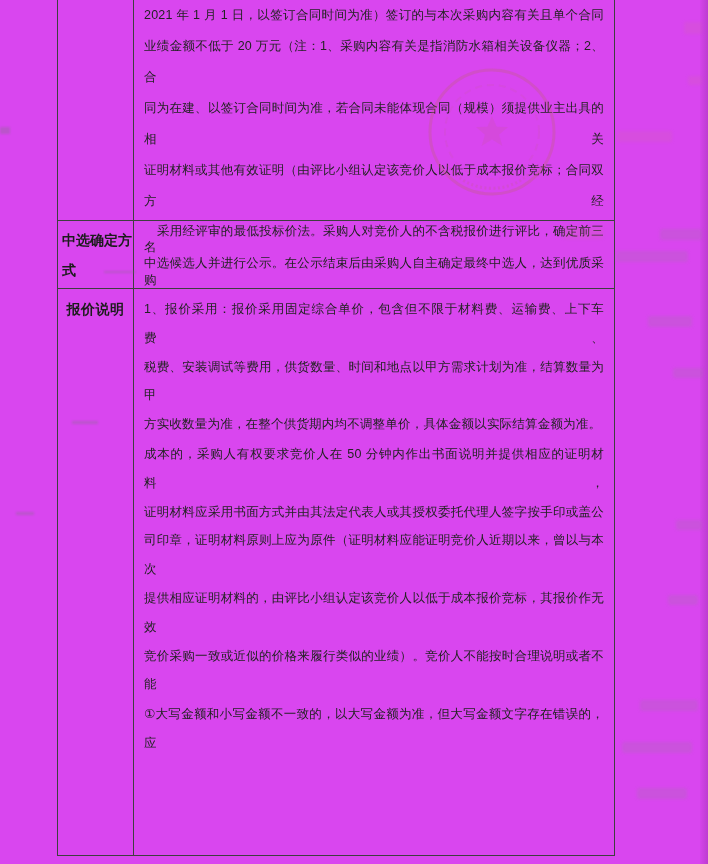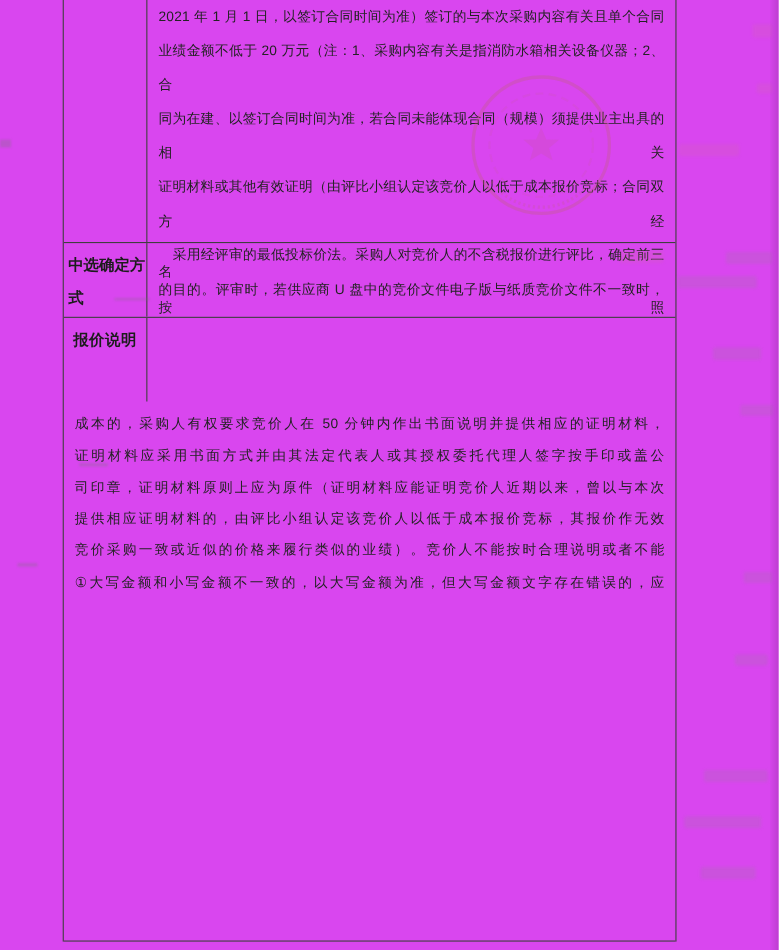--- a/index.html
+++ b/index.html
@@ -19,21 +19,21 @@
   }
   
   .tbl{
     position:absolute;left:57px;top:-2px;width:556px;
     border-left:1.5px solid #3f3f3f;border-right:1.5px solid #3f3f3f;
     color:#232323;
   }
   .row{display:flex;border-bottom:1.5px solid #3f3f3f;overflow:hidden;}
   .r1{height:222px;}
   .r2{height:67px;}
-  .r3{height:566px;flex-direction:column;}
+  .r3{height:566px;}
   .lbl{
     width:76px;flex:0 0 76px;border-right:1.5px solid #3f3f3f;
     font-weight:700;font-size:14px;color:#1c1c1c;box-sizing:border-box;
     word-break:break-all;
   }
   .r1 .lbl{padding:0;}
   .r2 .lbl{padding:4px 0 0 4px;line-height:30px;}
   .r3 .lbl{padding-top:10px;text-align:center;line-height:20px;letter-spacing:0.5px;}
   .cnt{
     flex:1;padding:0 10px;box-sizing:border-box;
@@ -74,27 +74,33 @@
             <div class="line jl">证明材料或其他有效证明（由评比小组认定该竞价人以低于成本报价竞标；合同双方经</div>
             <div class="line">盖章的结算单、结算定案表等）。6、竞价单位认为需要提交的其他文件。</div>
           </div>
         </div>
       </div>
       <div class="row r2">
         <div class="lbl">中选确定方式</div>
         <div class="cnt">
           <div class="para ind">
             <div class="line jl">采用经评审的最低投标价法。采购人对竞价人的不含税报价进行评比，确定前三名</div>
+            <div class="line jl">中选候选人并进行公示。在公示结束后由采购人自主确定最终中选人，达到优质采购</div>
             <div class="line jl">的目的。评审时，若供应商 U 盘中的竞价文件电子版与纸质竞价文件不一致时，按照</div>
           </div>
         </div>
       </div>
       <div class="row r3">
         <div class="lbl">报价说明</div>
         <div class="cnt">
+          <div class="para">
+            <div class="line jl">1、报价采用：报价采用固定综合单价，包含但不限于材料费、运输费、上下车费、</div>
+            <div class="line jl">税费、安装调试等费用，供货数量、时间和地点以甲方需求计划为准，结算数量为甲</div>
+            <div class="line">方实收数量为准，在整个供货期内均不调整单价，具体金额以实际结算金额为准。</div>
+          </div>
           <div class="para">
             <div class="line jl">成本的，采购人有权要求竞价人在 50 分钟内作出书面说明并提供相应的证明材料，</div>
             <div class="line jl">证明材料应采用书面方式并由其法定代表人或其授权委托代理人签字按手印或盖公</div>
             <div class="line jl">司印章，证明材料原则上应为原件（证明材料应能证明竞价人近期以来，曾以与本次</div>
             <div class="line jl">提供相应证明材料的，由评比小组认定该竞价人以低于成本报价竞标，其报价作无效</div>
             <div class="line jl">竞价采购一致或近似的价格来履行类似的业绩）。竞价人不能按时合理说明或者不能</div>
           </div>
           <div class="para">
             <div class="line jl">①大写金额和小写金额不一致的，以大写金额为准，但大写金额文字存在错误的，应</div>
           </div>

